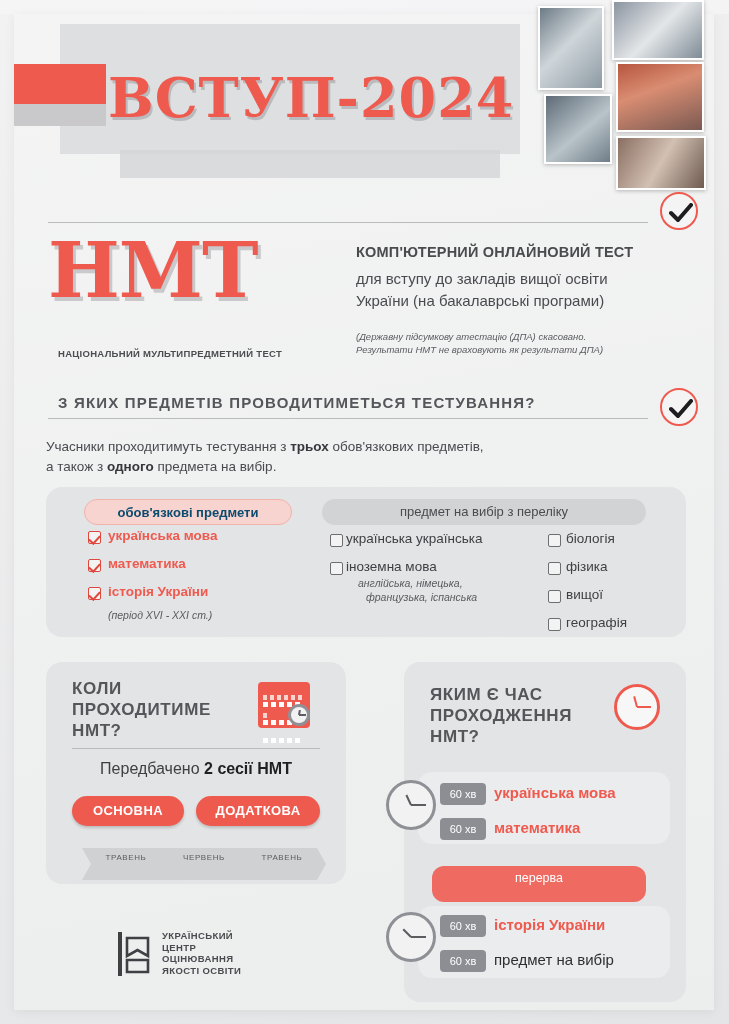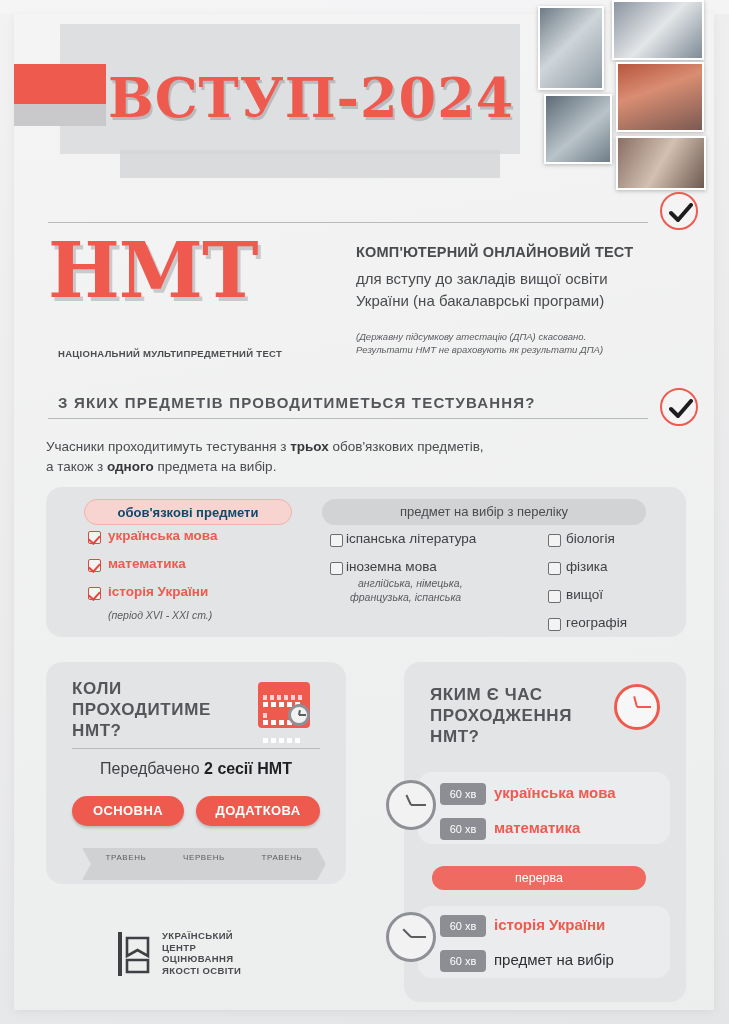--- a/index.html
+++ b/index.html
@@ -228,21 +228,21 @@
   .badge-min {
     position: absolute; width: 46px; height: 22px; border-radius: 4px;
     background: #8c8e93; color: #fff; font-size: 11px; text-align: center;
     line-height: 22px;
   }
   .subj-t {
     position: absolute; font-size: 15px; font-weight: bold; color: #ef5a4f;
   }
   .subj-t.dark { color: #2e2f33; font-weight: normal; text-align: right; }
   .break-bar {
-    position: absolute; left: 432px; width: 214px; height: 24px;
+    position: absolute; left: 432px; width: 214px; height: 36px;
     border-radius: 12px; background: #ef6a60; color: #fff;
     font-size: 12.5px; text-align: center; line-height: 24px;
   }
 
   
   .clock { position: absolute; }
   .clock .face {
     position: absolute; left: 0; top: 0; border-radius: 50%;
     border: 3px solid #8e9096; background: #f2f2f3;
   }
@@ -344,26 +344,26 @@
   <div class="sub-label red" style="left:108px; top:556px;">математика</div>
 
   <div class="cb checked" style="left:88px; top:587px;"></div>
   <div class="sub-label red" style="left:108px; top:584px;">історія України</div>
 
   <div class="sub-note" style="left:108px; top:609px;">(період XVI - XXI ст.)</div>
 
   <div class="pill pill-gray" style="left:322px; top:499px; width:324px;">предмет на вибір з переліку</div>
 
   <div class="cb" style="left:330px; top:534px;"></div>
-  <div class="sub-label" style="left:346px; top:531px;">іспанська література</div>
+  <div class="sub-label" style="left:346px; top:531px;">українська українська</div>
 
   <div class="cb" style="left:330px; top:562px;"></div>
   <div class="sub-label" style="left:346px; top:559px;">іноземна мова</div>
   <div class="sub-note" style="left:358px; top:577px;text-align:center;">англійська, німецька,</div>
-  <div class="sub-note" style="left:350px; top:591px;text-align:right;">французька, іспанська</div>
+  <div class="sub-note" style="left:366px; top:591px;text-align:right;">французька, іспанська</div>
 
   <div class="cb" style="left:548px; top:534px;"></div>
   <div class="sub-label" style="left:566px; top:531px;">біологія</div>
 
   <div class="cb" style="left:548px; top:562px;"></div>
   <div class="sub-label" style="left:566px; top:559px;">фізика</div>
 
   <div class="cb" style="left:548px; top:590px;"></div>
   <div class="sub-label" style="left:566px; top:587px;">вищої</div>
 

